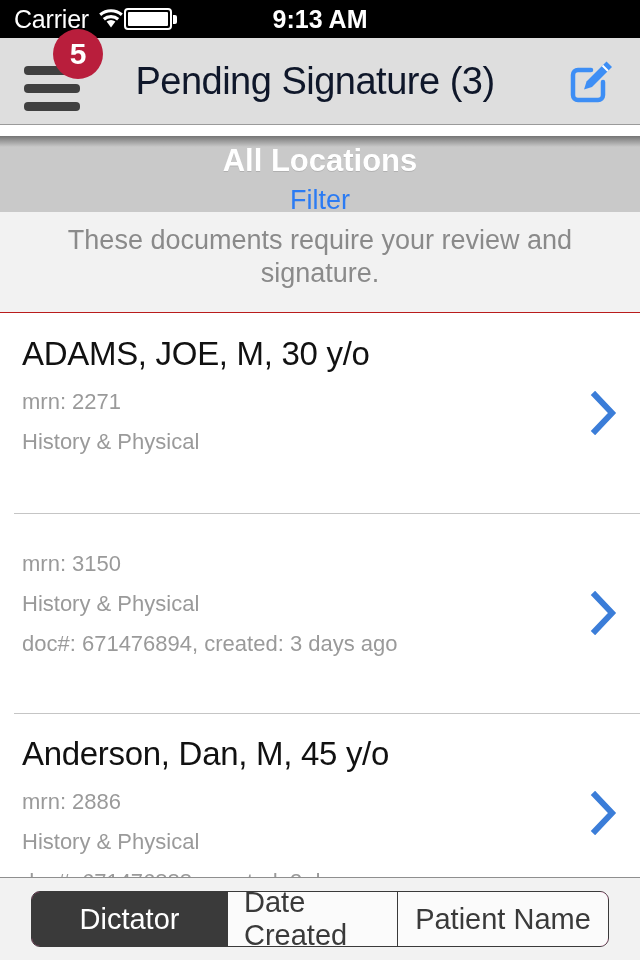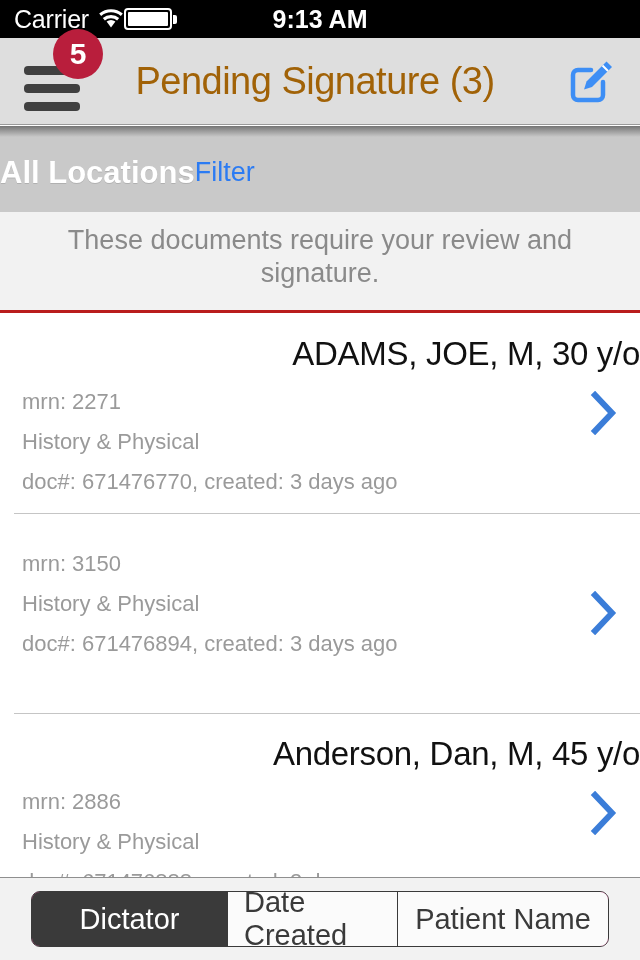--- a/index.html
+++ b/index.html
@@ -41,66 +41,66 @@
   .hb-bar{ height:9px; background:#404040; border-radius:4px; margin-bottom:9px; }
   .hb-bar:last-child{ margin-bottom:0; }
   .badge{
     position:absolute; left:53px; top:-9px;
     width:50px; height:50px; border-radius:25px;
     background:#b91e3c; color:#fff;
     display:flex; align-items:center; justify-content:center;
     font-size:30px; font-weight:bold;
   }
   .nav-title{
-    flex:1; text-align:center; color:#a16207;
+    flex:1; text-align:center; color:#0f172a;
     font-size:38px; letter-spacing:-0.5px;
     margin-left:-10px;
   }
   .compose-btn{ width:96px; height:87px; display:flex; align-items:center; justify-content:center; }
   .compose-icon{ width:52px; height:52px; }
 
   
   .locband{
-    position:absolute; top:126px; left:0; width:640px; height:86px;
+    position:absolute; top:136px; left:0; width:640px; height:86px;
     background:#c9c9c9;
-    display:flex; flex-direction:row; align-items:center;
+    display:flex; flex-direction:column; align-items:center;
   }
   .locband::before{
     content:""; position:absolute; top:0; left:0; width:640px; height:11px;
     background:linear-gradient(to bottom, rgba(0,0,0,0.42), rgba(0,0,0,0));
   }
   .loc-title{
     color:#ffffff; font-size:31px; font-weight:bold; margin-top:7px;
     text-shadow:0 1px 0 rgba(0,0,0,0.12);
   }
   .filter-link{ color:#2b7bf3; font-size:27px; margin-top:6px; }
 
   
   .descwrap{
     position:absolute; top:212px; left:0; width:640px; height:101px;
-    background:#f2f2f2; border-bottom:3px solid #b91c1c;
+    background:#f2f2f2; border-bottom:1px solid #b91c1c;
     display:flex; align-items:flex-start; justify-content:center;
     padding-top:12px;
   }
   .desc{
     color:#8a8a8a; font-size:27px; line-height:33px; text-align:center;
     width:520px;
   }
 
   
   .list{
     position:absolute; top:313px; left:0; width:640px; height:564px;
     background:#ffffff; overflow:hidden;
   }
   .row{ position:relative; height:200px; padding:22px 0 0 22px; }
   .row + .row::before{
     content:""; position:absolute; top:0; left:14px; right:0; height:1px;
     background:#c5c5c5;
   }
-  .row-name{ color:#111; font-size:33px; letter-spacing:-0.3px;text-align:right; }
+  .row-name{ color:#111; font-size:33px; letter-spacing:-0.3px; }
   .row-sub{ color:#9a9a9a; font-size:22px; line-height:40px; margin-top:9px; }
   .row-sub div{ white-space:nowrap; }
   .chev{
     position:absolute; right:22px; top:50%; transform:translateY(-50%);
     width:28px; height:44px;
   }
 
   
   .bottombar{
     position:absolute; left:0; bottom:0; width:640px; height:83px;
@@ -174,21 +174,20 @@
     <div class="desc">These documents require your review and signature.</div>
   </div>
 
   <div class="list">
 
     <div class="row">
       <div class="row-name">ADAMS, JOE, M, 30 y/o</div>
       <div class="row-sub">
         <div>mrn: 2271</div>
         <div>History &amp; Physical</div>
-        <div>doc#: 671476770, created: 3 days ago</div>
       </div>
       <svg class="chev" viewBox="0 0 28 44">
         <path d="M5 4 L22 22 L5 40" fill="none" stroke="#3b7dd8" stroke-width="6" stroke-linecap="square" stroke-linejoin="miter"></path>
       </svg>
     </div>
 
     <div class="row">
       <div class="row-sub">
         <div>mrn: 3150</div>
         <div>History &amp; Physical</div>

